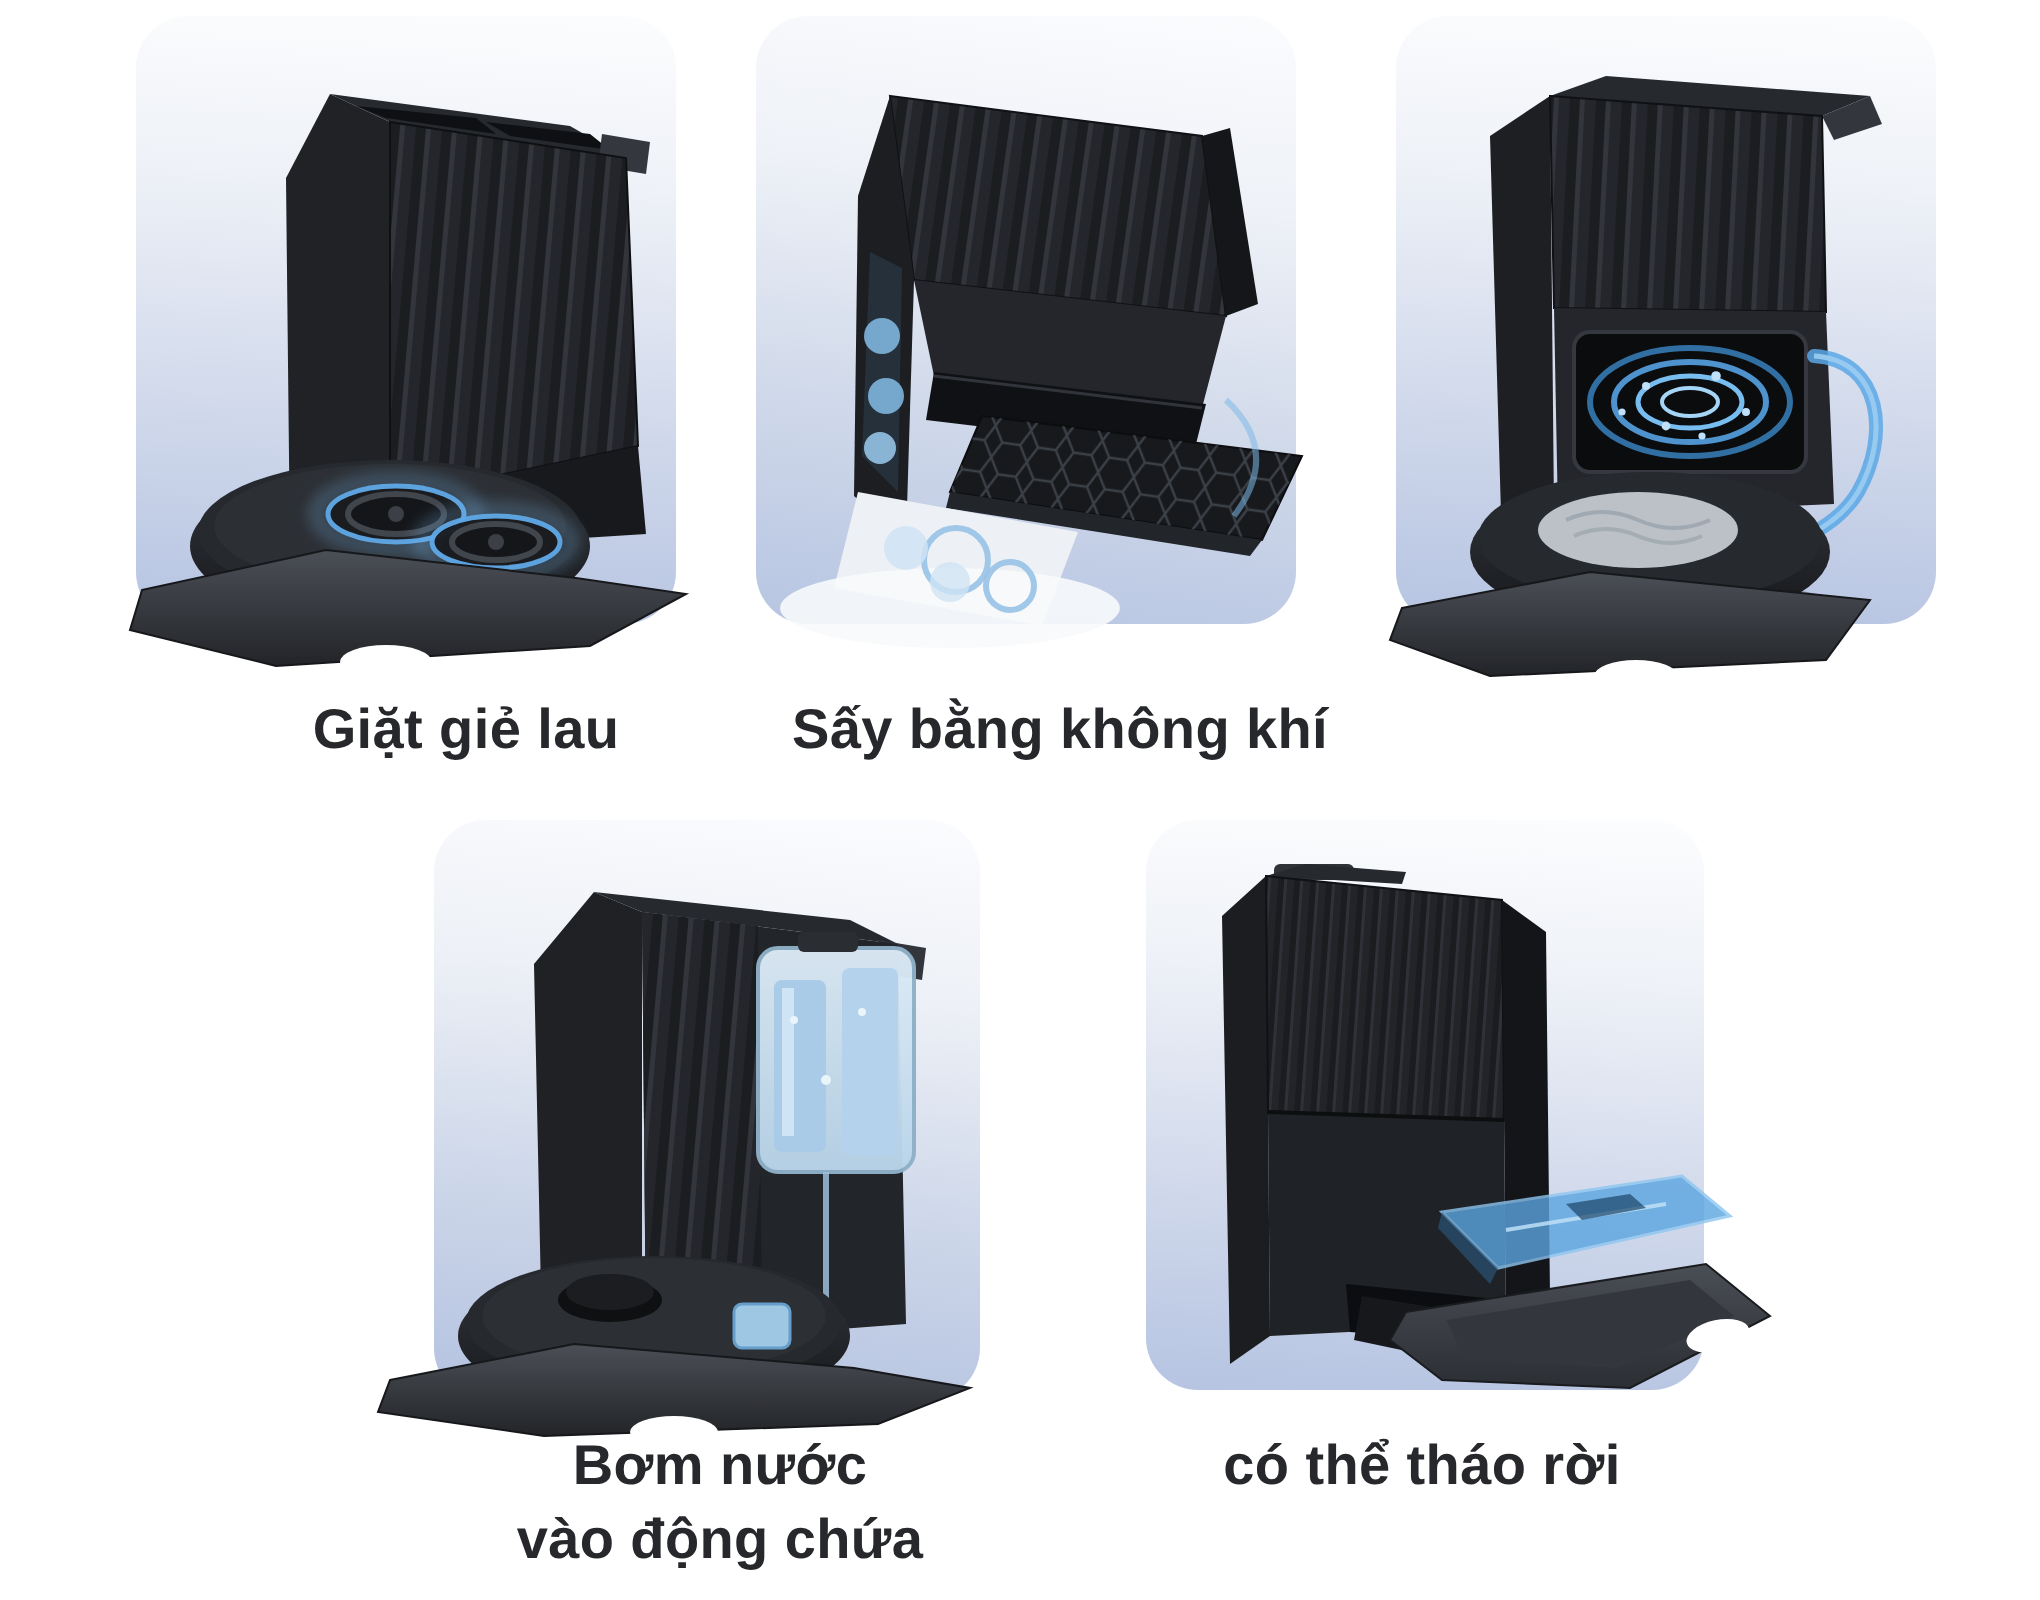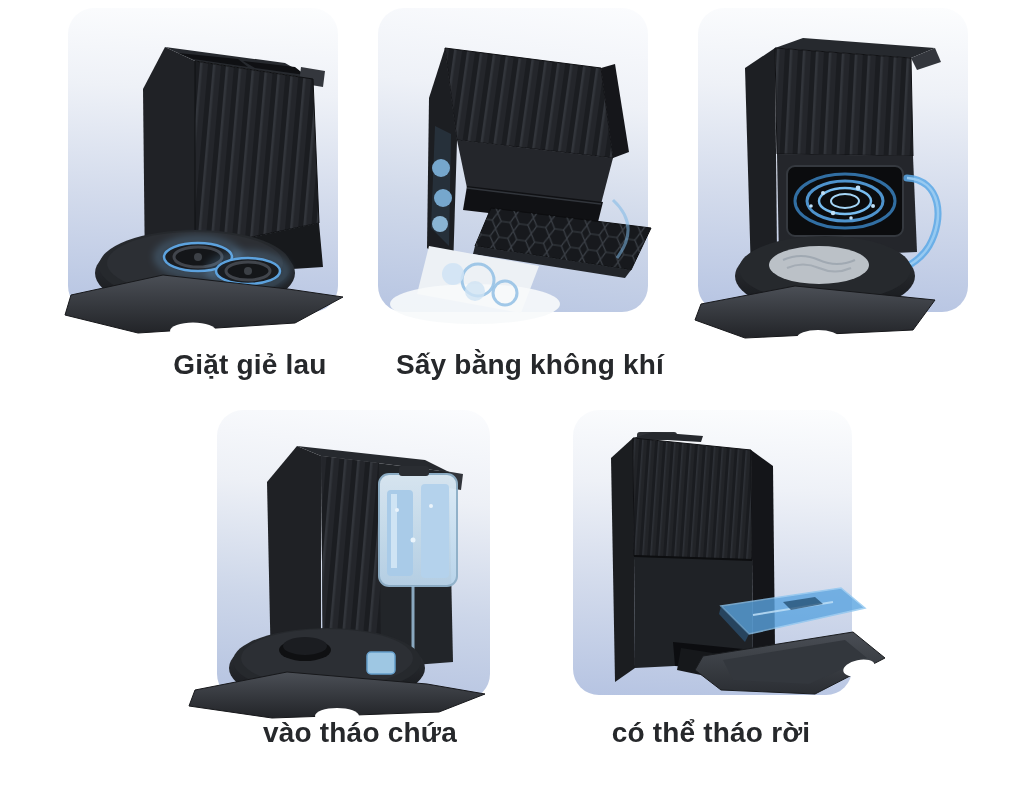--- a/index.html
+++ b/index.html
@@ -29,21 +29,21 @@
   .caption{
     position:absolute;
     text-align:center;
     font-size:28px;
     font-weight:600;
     color:#26282b;
     line-height:37px;
     letter-spacing:.2px;
   }
   .caption span{display:block;}
-  .cap1{left:100px;top:346px;width:300px;}
+  .cap1{left:83px;top:346px;width:300px;}
   .cap2{left:380px;top:346px;width:300px;}
   .cap3{left:705px;top:346px;width:300px;}
   .cap4{left:210px;top:714px;width:300px;}
   .cap5{left:561px;top:714px;width:300px;}
 </style>
 </head>
 <body>
 
 <div class="page">
 
@@ -285,19 +285,20 @@
     </g>
   </svg>
 
   <div class="caption cap1">
     <span>Giặt giẻ lau</span>
   </div>
   <div class="caption cap2">
     <span>Sấy bằng không khí</span>
   </div>
   <div class="caption cap4">
-    <span>vào tháo chứa</span>
+    <span>Bơm nước</span>
+    <span>vào động chứa</span>
   </div>
   <div class="caption cap5">
     <span>có thể tháo rời</span>
   </div>
 
 </div>
 
 </body></html>

